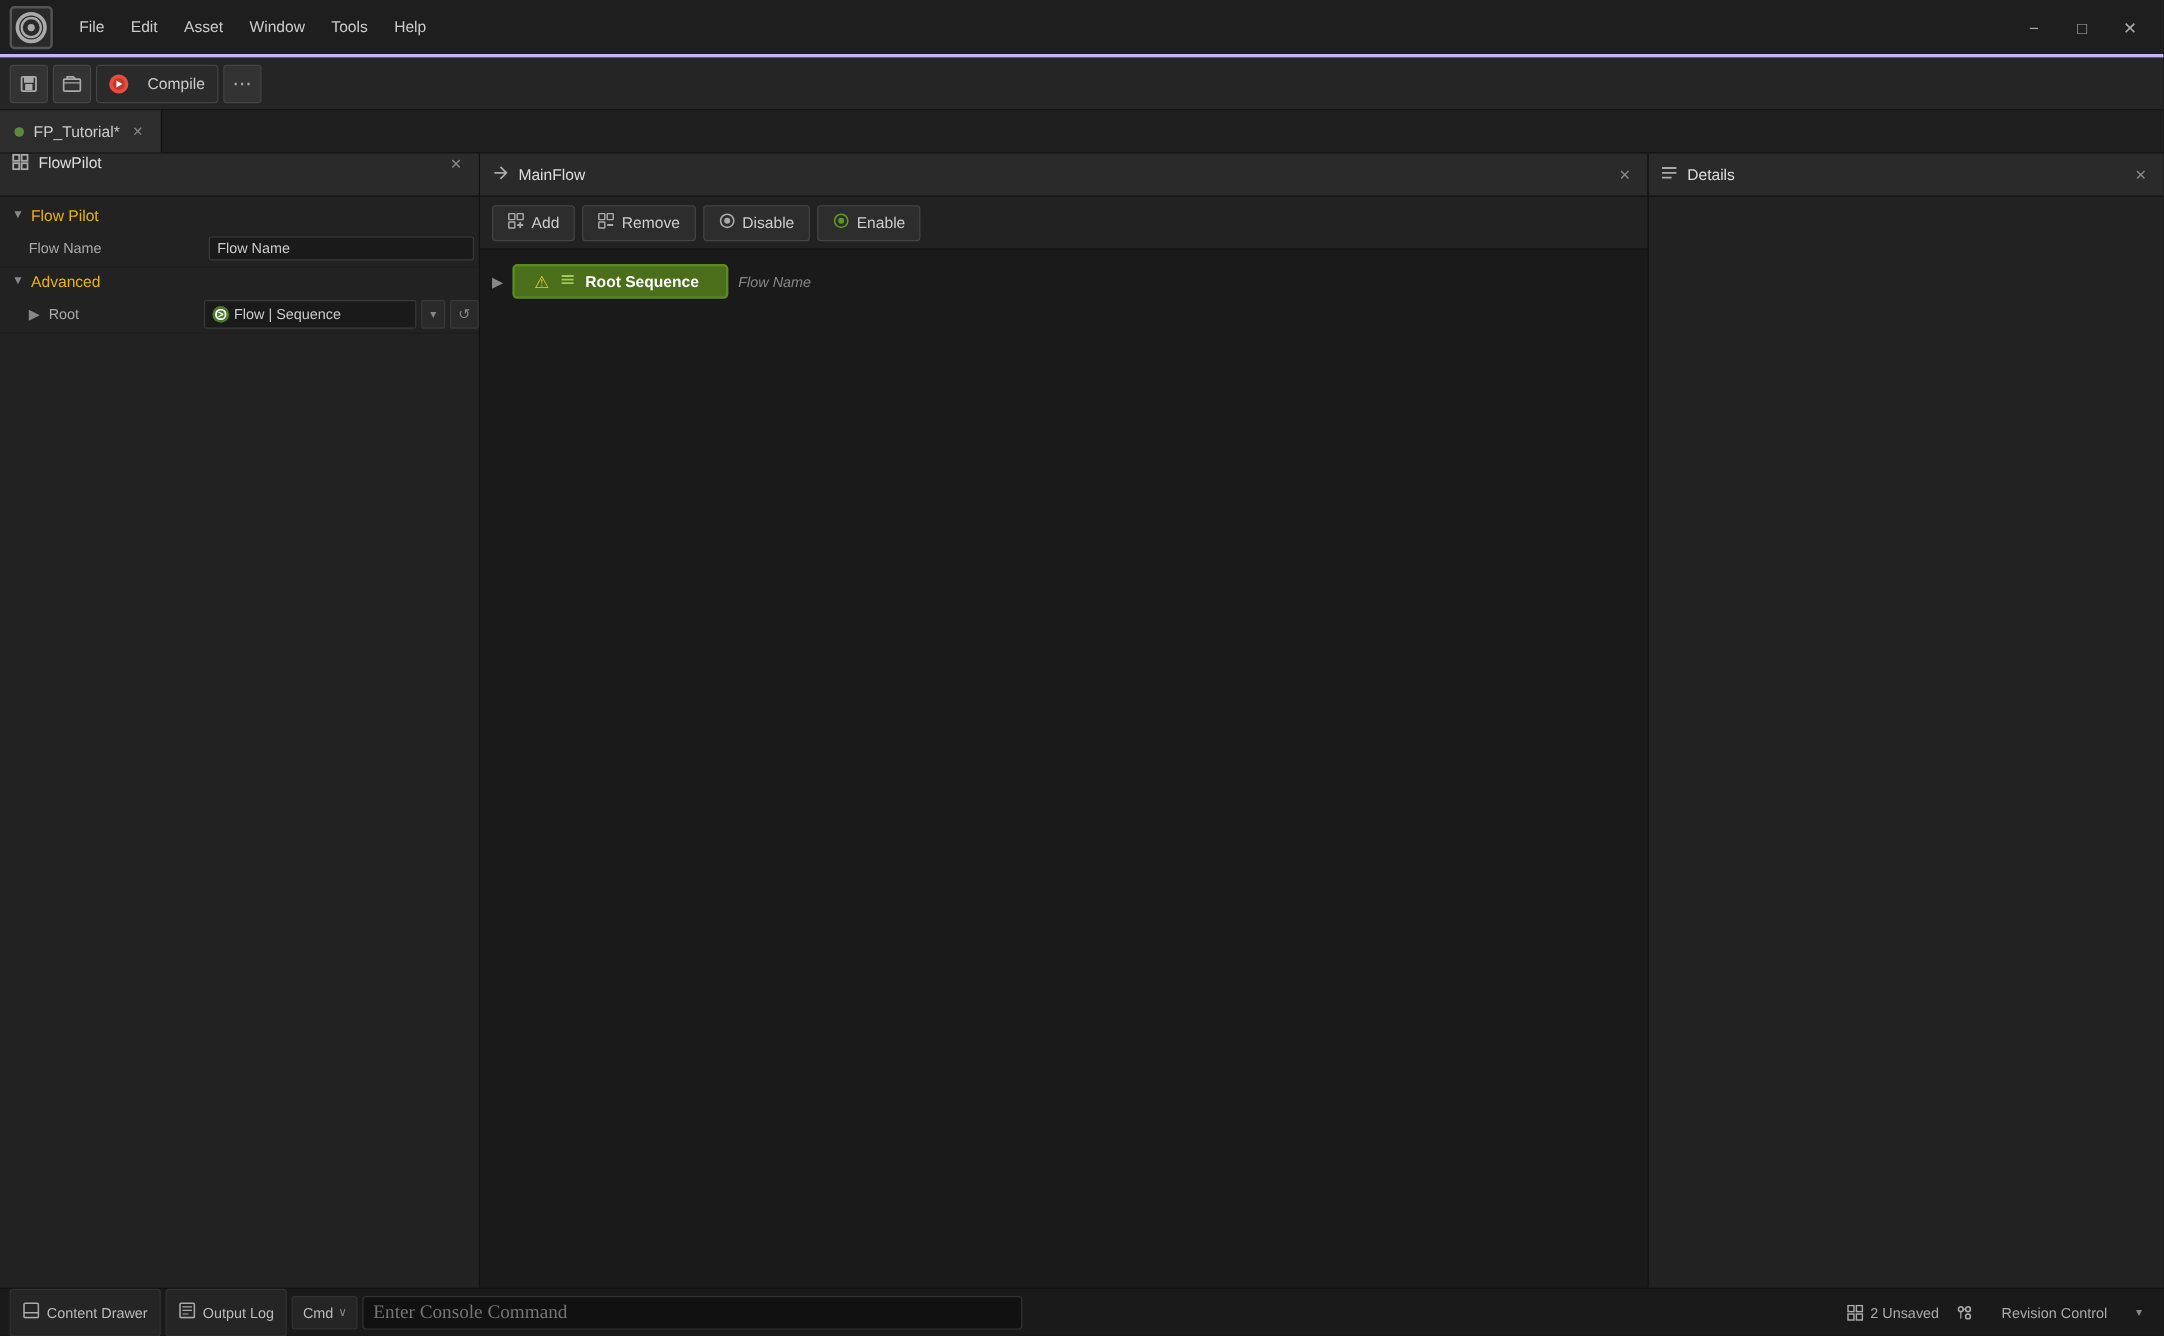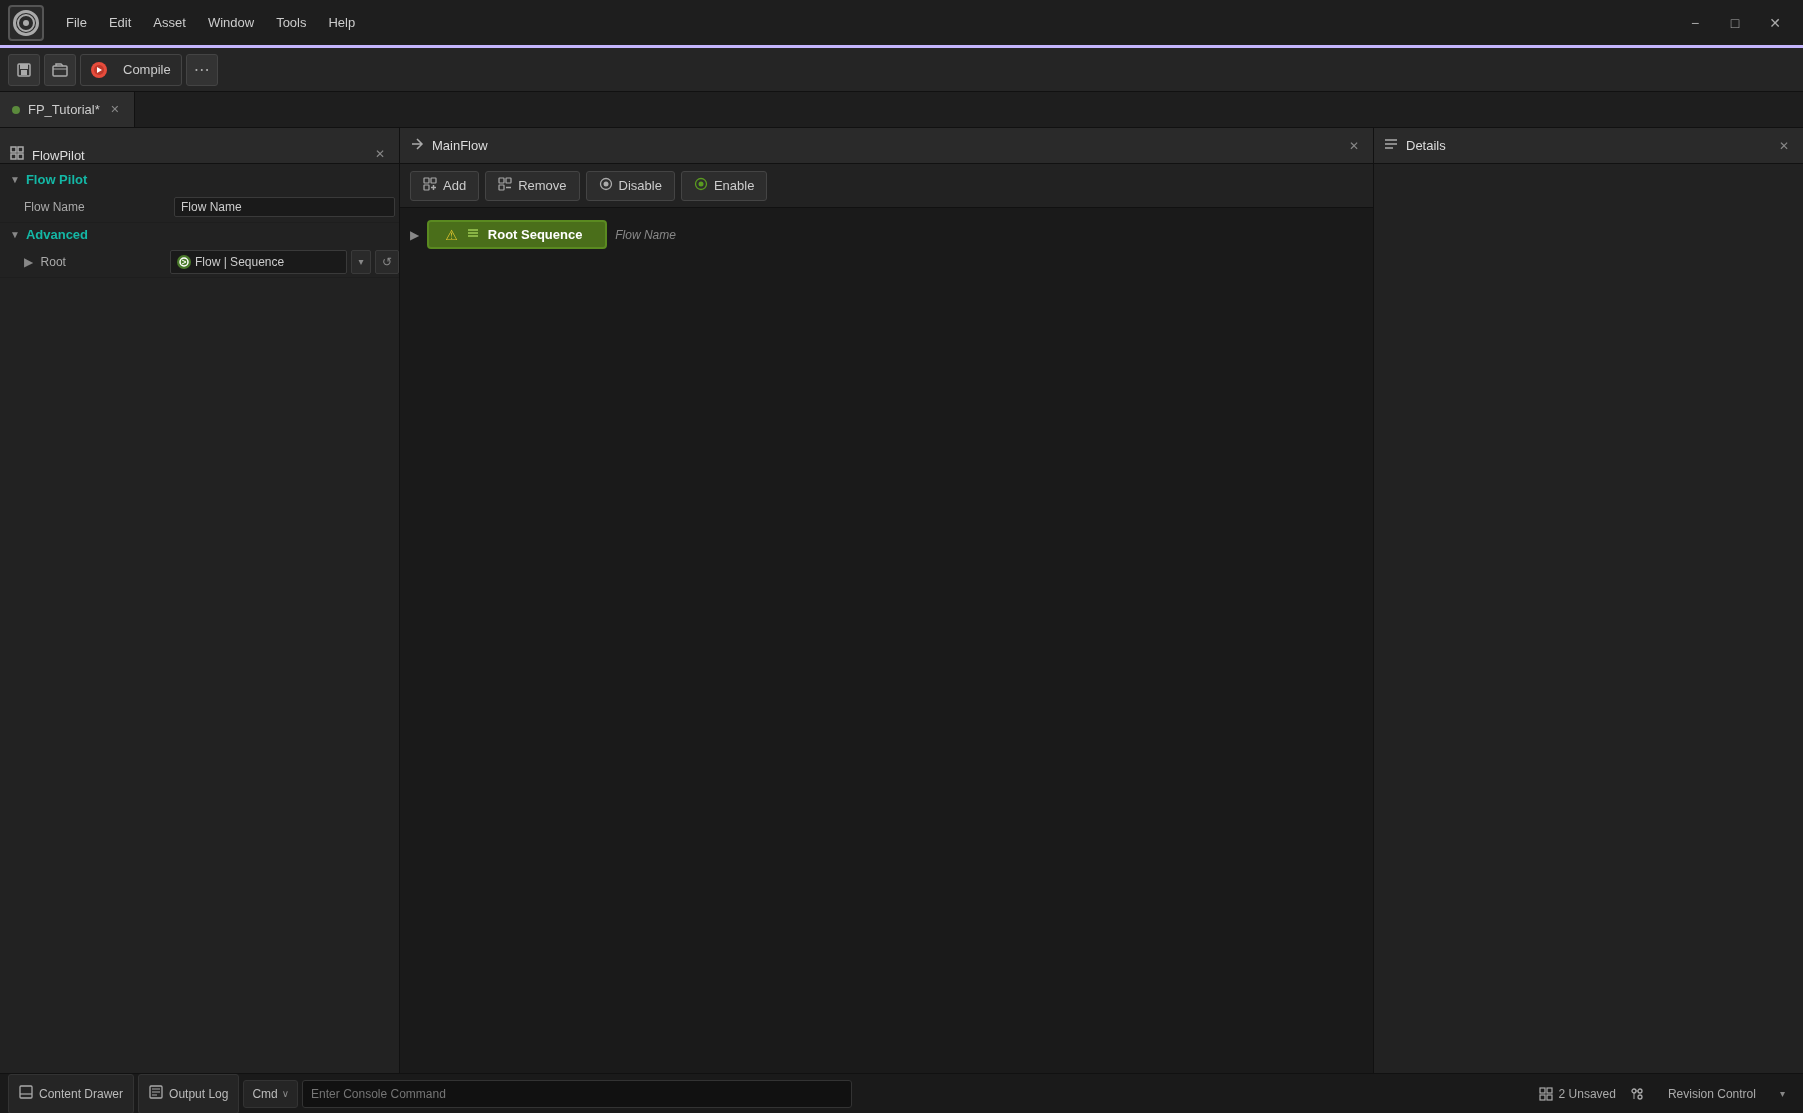--- a/index.html
+++ b/index.html
@@ -141,21 +141,21 @@
       width: 400px;
       background: #222;
       border-right: 1px solid #111;
       display: flex;
       flex-direction: column;
     }
     .panel-header {
       background: #2a2a2a;
       height: 36px;
       display: flex;
-      align-items: flex-end;
+      align-items: flex-start;
       padding: 0 10px;
       gap: 8px;
       border-bottom: 1px solid #111;
     }
     .panel-header-icon {
       font-size: 14px;
       color: #aaa;
     }
     .panel-title {
       font-size: 13px;
@@ -218,22 +218,22 @@
       gap: 6px;
       background: #222;
       cursor: pointer;
     }
     .section-arrow {
       font-size: 10px;
       color: #888;
     }
     .section-label {
       font-size: 13px;
-      color: #14b8a6;
-      font-weight: 700;
+      color: #eab308;
+      font-weight: 400;
     }
 
     .property-row {
       display: flex;
       align-items: center;
       min-height: 32px;
       border-bottom: 1px solid #1e1e1e;
     }
     .prop-label {
       width: 170px;
@@ -451,22 +451,22 @@
       display: flex;
       align-items: center;
       padding: 0 8px;
       max-width: 550px;
     }
     .console-input {
       background: transparent;
       border: none;
       outline: none;
       color: #fdba74;
-      font-size: 12px;
-      font-family: Liberation Sans, sans-serif;
+      font-size: 16px;
+      font-family: Liberation Serif, serif;
       width: 100%;
     }
     .unsaved-indicator {
       display: flex;
       align-items: center;
       gap: 6px;
       color: #aaa;
       font-size: 12px;
     }
     .revision-control {

